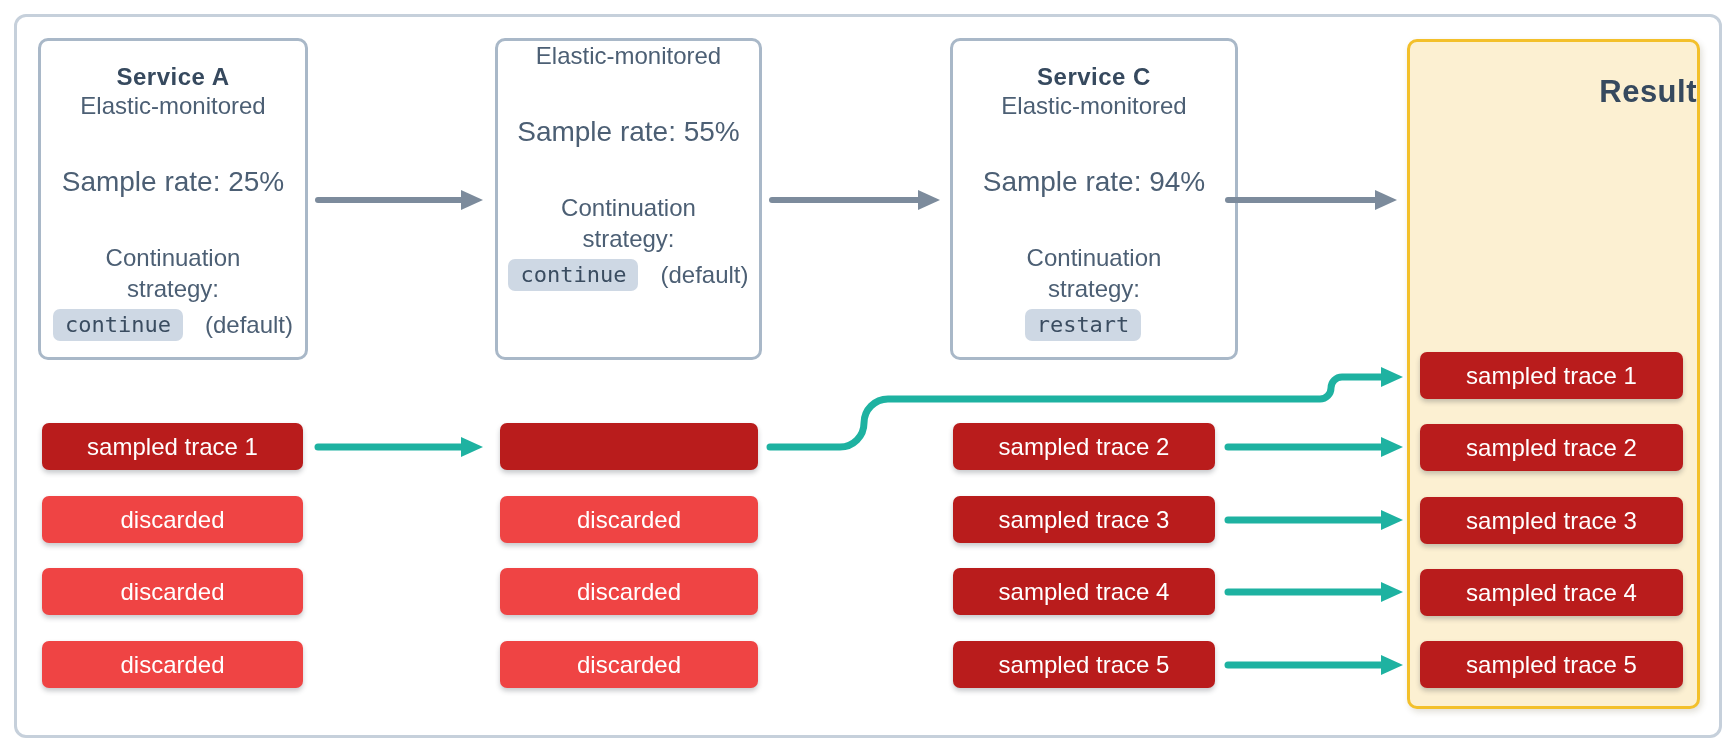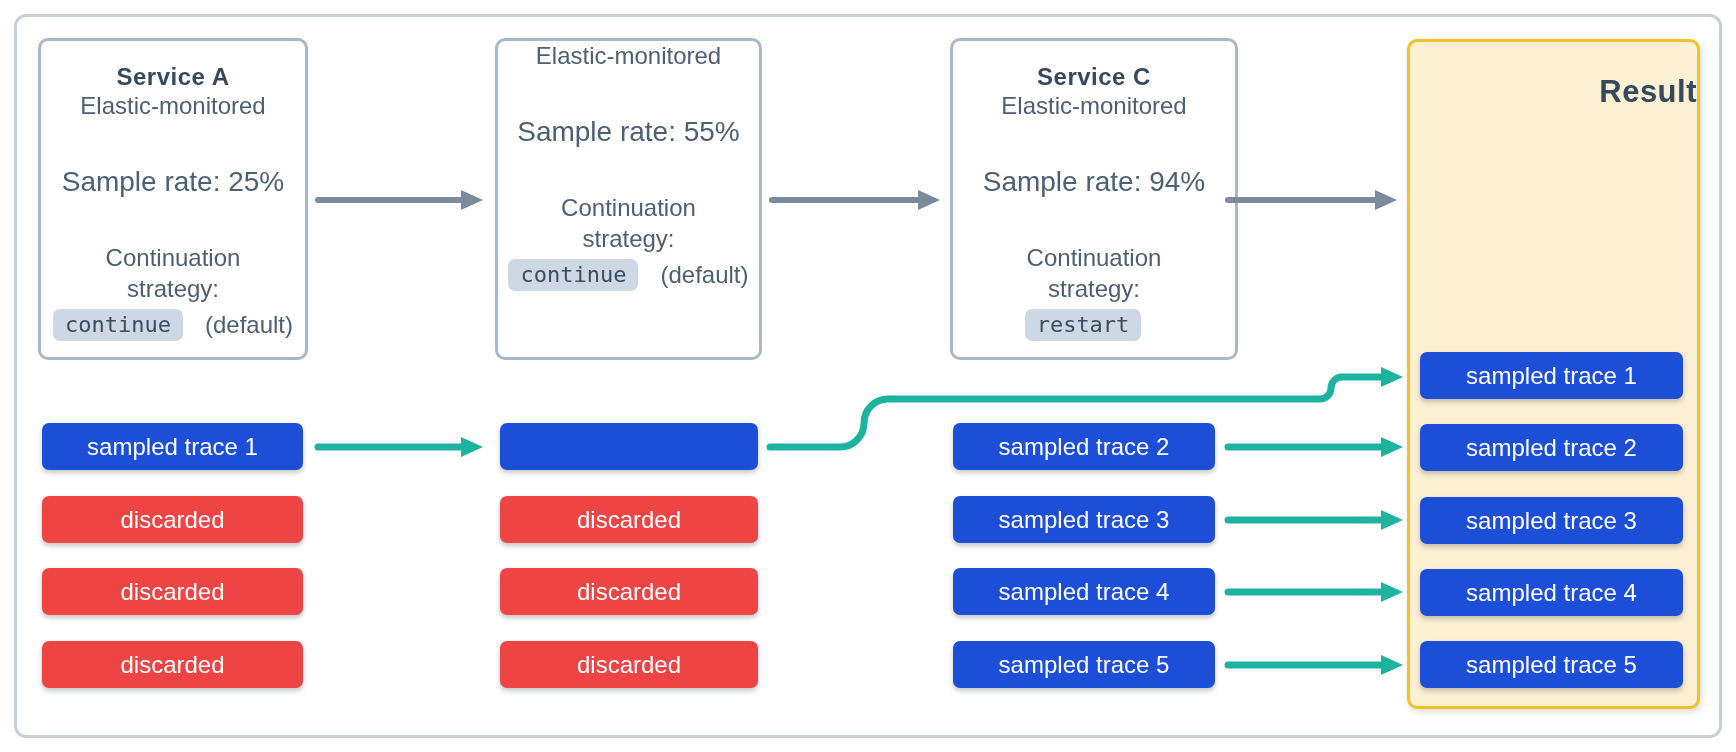--- a/index.html
+++ b/index.html
@@ -98,21 +98,21 @@
     border-radius: 7px;
     color: #ffffff;
     font-size: 24px;
     display: flex;
     align-items: center;
     justify-content: center;
     box-shadow: 0 3px 5px rgba(30, 40, 50, 0.25);
     white-space: nowrap;
     z-index: 2;
   }
-  .sampled   { background: #1d4ed8; }
+  .sampled   { background: #b91c1c; }
   .discarded { background: #ef4444; }
   .arrows {
     position: absolute;
     left: 0; top: 0;
     width: 1736px; height: 752px;
     z-index: 1;
     pointer-events: none;
   }
 </style>
 </head>

